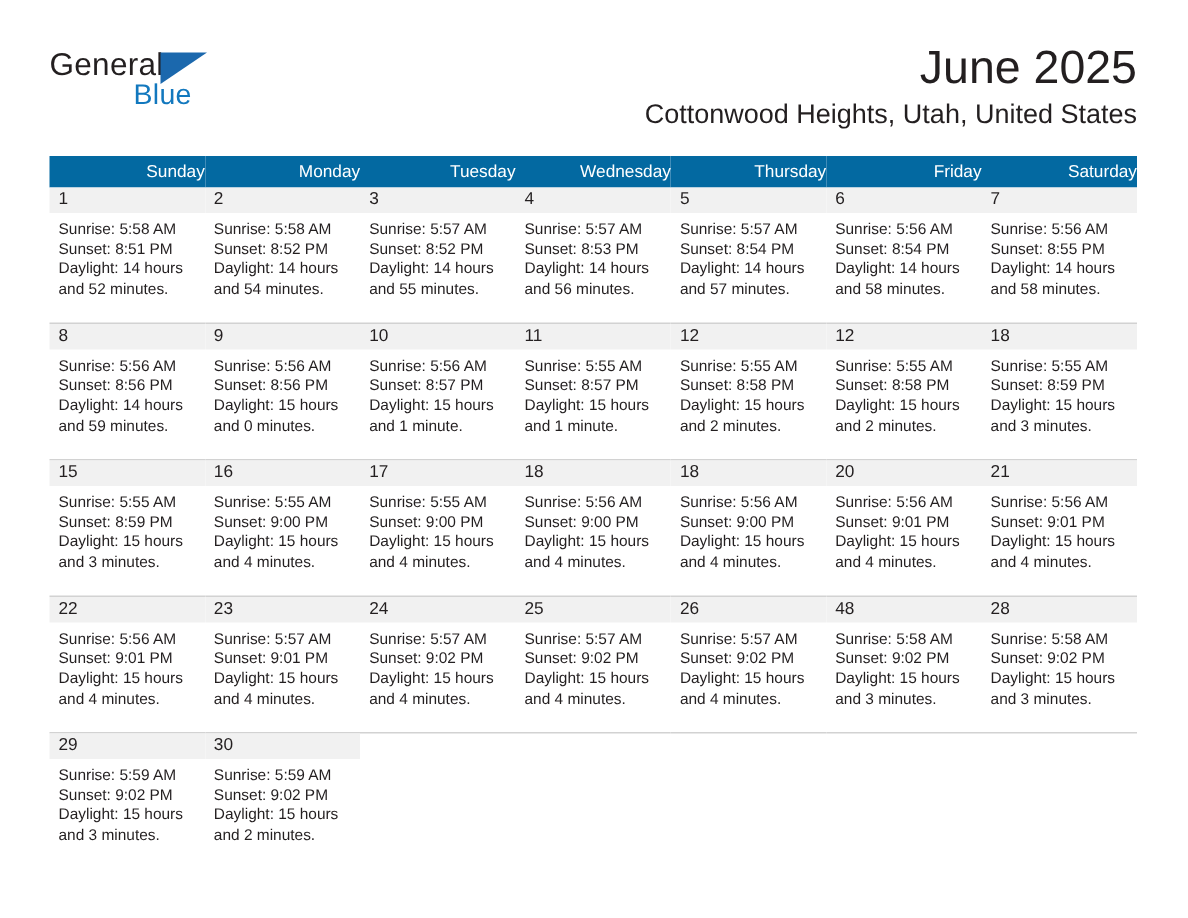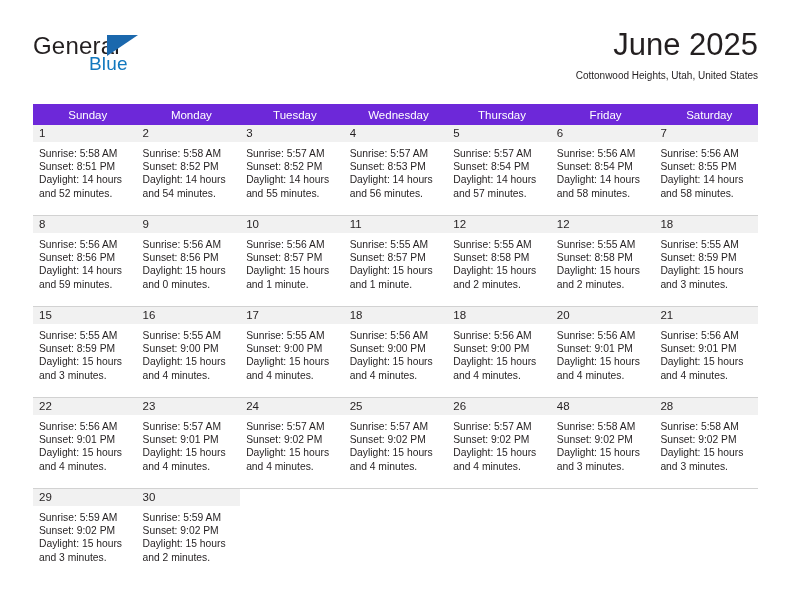--- a/index.html
+++ b/index.html
@@ -32,21 +32,21 @@
     position: absolute;
     left: 0;
     top: 4px;
     width: 170px;
     height: 52px;
   }
   .brand-general {
     position: absolute;
     left: 0;
     top: 0;
-    font-size: 24px;
+    font-size: 21px;
     letter-spacing: 0.2px;
     color: #231f20;
     font-family: "Liberation Sans", sans-serif;
   }
   .brand-blue {
     position: absolute;
     left: 56px;
     top: 21px;
     font-size: 19px;
     letter-spacing: 0.2px;
@@ -70,41 +70,41 @@
     text-align: right;
   }
   .cal-title {
     font-size: 31px;
     color: #231f20;
     line-height: 34px;
     white-space: nowrap;
   }
   .cal-location {
     margin-top: 5px;
-    font-size: 10px;
+    font-size: 18px;
     color: #231f20;
     line-height: 18px;
     white-space: nowrap;
   }
 
   
   .calendar {
     position: absolute;
     left: 33px;
     top: 104px;
     width: 725px;
     border-collapse: collapse;
     table-layout: fixed;
   }
   .calendar th {
-    background: #6d28d9;
+    background: #0369a1;
     color: #ffffff;
     font-size: 11.5px;
     font-weight: normal;
-    text-align: center;
+    text-align: right;
     padding: 4px 0 4px 6px;
     height: 13px;
     border: none;
     margin-left: 12px;
   }
   .calendar td {
     vertical-align: top;
     padding: 0;
     border: none;
     width: 103.57px;

